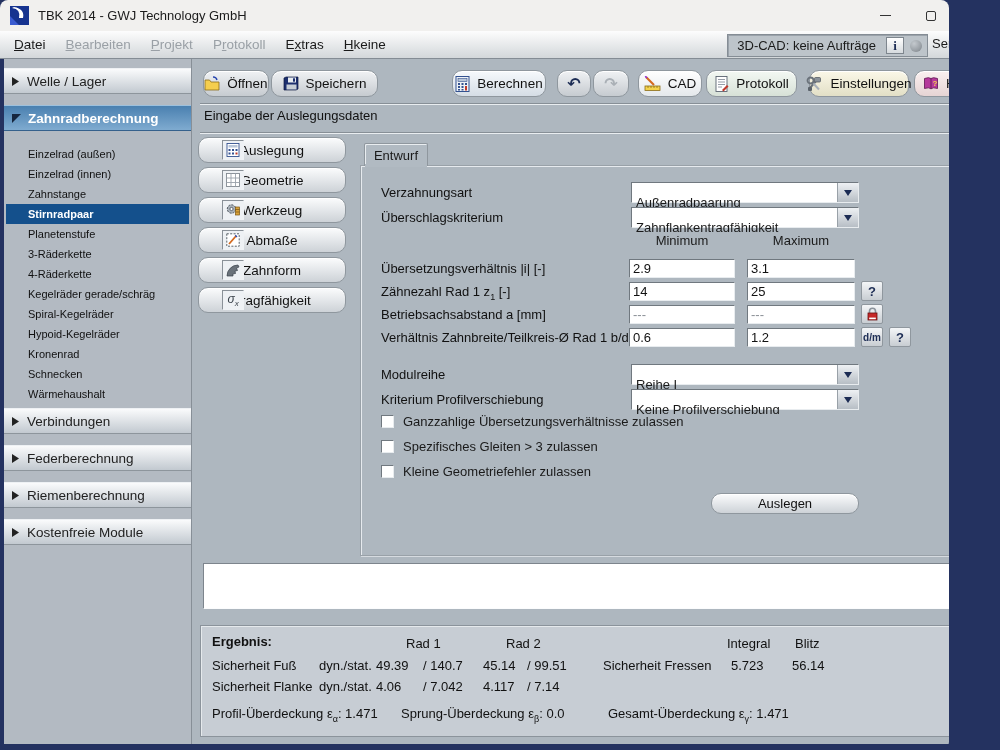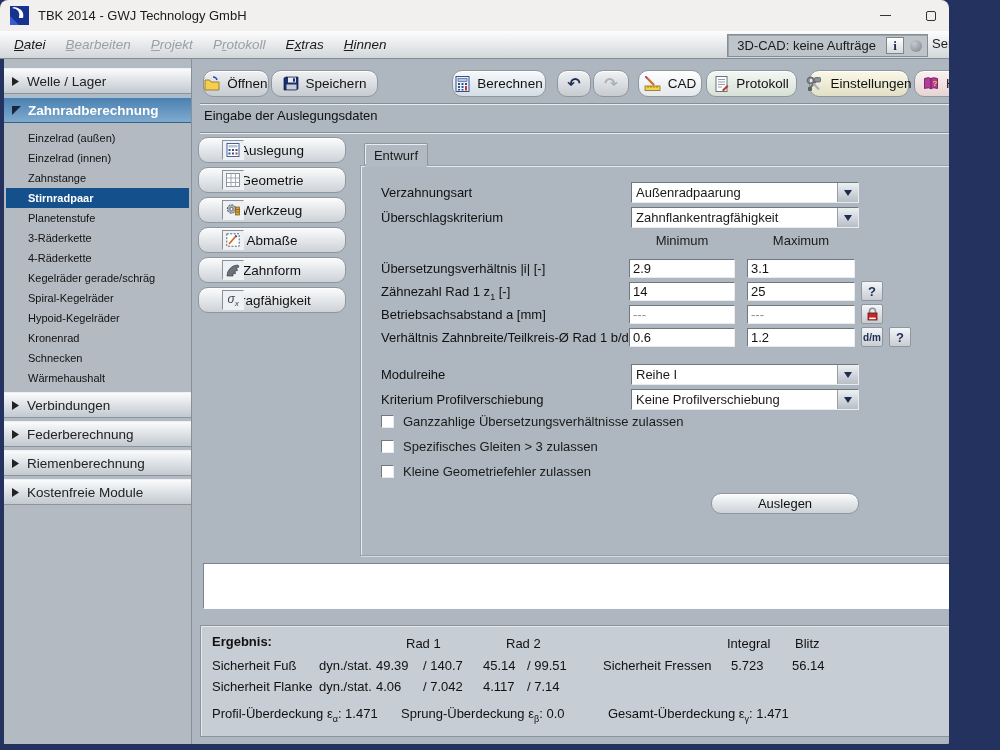--- a/index.html
+++ b/index.html
@@ -11,38 +11,38 @@
   .titlebar { position:absolute; left:0; top:0; width:1000px; height:31px; background:#f1f0ee; display:flex; align-items:center; }
   .app-icon { width:19px; height:19px; margin-left:10px; }
   .title-text { margin-left:9px; font-size:13px; color:#1b1b1b; }
   .win-controls { position:absolute; right:0; top:0; height:31px; display:flex; }
   .win-btn { width:46px; height:31px; display:flex; align-items:center; justify-content:center; color:#222; font-size:14px; }
   .glyph-min { width:11px; height:1px; background:#333; display:block; }
   .glyph-max { width:10px; height:10px; border:1.2px solid #333; border-radius:2px; display:block; }
 
   
   .menubar { position:absolute; left:0; top:31px; width:1000px; height:28px; background:linear-gradient(180deg,#fdfdfd,#d3d7da); border-bottom:1px solid #848c94; display:flex; align-items:center; }
-  .menu-item { padding:4px 10px; font-size:13.5px;font-style:italic; }
+  .menu-item { padding:4px 10px; font-size:13.5px; }
   .menu-item:first-child { margin-left:4px; }
   .menu-item.disabled { color:#9aa0a6; }
   .mkey { text-decoration:underline; }
   .cad-box { position:absolute; right:72px; top:3px; height:23px; background:#bdc4ca; border:1px solid #858d95; box-shadow:inset 1px 1px 0 #9aa2aa; display:flex; align-items:center; padding:0 5px 0 9px; }
   .cad-text { font-size:13px; margin-right:10px; }
   .i-btn { width:18px; height:17px; background:linear-gradient(180deg,#ffffff,#d6dade); border:1px solid #7e868e; font-family:"Liberation Serif",serif; font-weight:bold; font-size:13px; color:#1c2c54; display:flex; align-items:center; justify-content:center; }
   .dot-gray { width:12px; height:12px; border-radius:50%; margin-left:6px; background:radial-gradient(circle at 35% 30%, #c4c9ce, #9aa0a6 60%, #767c82); }
   .server-area { position:absolute; right:6px; top:5px; display:flex; align-items:center; }
   .server-label { font-size:13px; margin-right:6px; }
   .dot-red { width:14px; height:14px; border-radius:50%; background:radial-gradient(circle at 35% 28%, #ff9a60, #d8431a 55%, #801f04); box-shadow:0 1px 1px rgba(0,0,0,.3); }
 
   
   .main { position:absolute; left:4px; top:59px; width:992px; height:685px; background:#aeb7bf; overflow:hidden; }
 
   
   .sidebar { position:absolute; left:0; top:0; width:188px; height:100%; background:#b3bac2; border-right:1px solid #878f97; padding-top:9px; }
-  .side-header { height:26px; margin-bottom:3px; display:flex; align-items:center; padding-left:8px; background:linear-gradient(180deg,#fafbfc,#c2c9d0); border-top:1px solid #eef1f4; border-bottom:1px solid #8d959c; font-size:13.5px; color:#222; }
+  .side-header { height:26px; margin-bottom:11px; display:flex; align-items:center; padding-left:8px; background:linear-gradient(180deg,#fafbfc,#c2c9d0); border-top:1px solid #eef1f4; border-bottom:1px solid #8d959c; font-size:13.5px; color:#222; }
   .side-header svg { margin-right:7px; }
   .side-header.blue { background:linear-gradient(180deg,#4a80b0,#7fabd0); color:#ffffff; font-weight:bold; border-top:1px solid #9cc0dd; border-bottom:1px solid #35618c; }
   .side-items { padding:2px 0 4px 0; }
   .side-item { height:20px; line-height:20px; padding-left:24px; font-size:11px; color:#111; }
   .side-item.selected { background:#14508c; color:#fff; font-weight:bold; margin:0 2px; padding-left:22px; }
 
   
   .btn3d { position:absolute; height:27px; background:linear-gradient(180deg,#fbfcfd,#cdd2d7); border:1px solid #8f979e; border-radius:10px; box-shadow:inset 0 1px 0 #ffffff; display:flex; align-items:center; justify-content:center; font-size:13.5px; color:#111; }
   .btn3d .ticon { margin-right:7px; display:flex; }
   .tb-plain { background:linear-gradient(180deg,#f0f2f4,#c6cbd0); }
@@ -62,21 +62,21 @@
   .nav-btn .nicon { position:absolute; left:3px; top:2px; width:22px; height:20px; background:#eef1f4; border:1px solid; border-color:#8a9198 #eef1f4 #eef1f4 #8a9198; display:flex; align-items:center; justify-content:center;margin-left:20px; }
 
   
   .tab { position:absolute; left:360px; top:84px; width:64px; height:23px; background:#b1bac2; border:1px solid #8f979e; border-bottom:none; border-radius:2px 2px 0 0; box-shadow:inset 1px 1px 0 #e9edf0; display:flex; align-items:center; justify-content:center; font-size:13px; z-index:3; }
   .panel { position:absolute; left:356px; top:106px; width:629px; height:391px; border:1px solid #99a1a8; box-shadow:inset 1px 1px 0 #e6eaee, 1px 1px 0 #d6dbe0; z-index:2; }
   .panel-cover { position:absolute; left:361px; top:105px; width:62px; height:3px; background:#b1bac2; z-index:4; }
 
   .plabel { position:absolute; font-size:13px; color:#111; white-space:nowrap; }
   .plabel sub, .eps sub { font-size:9px; }
   .dropdown { position:absolute; left:270px; width:228px; height:21px; background:#fff; border:1px solid; border-color:#70787f #e8ecef #e8ecef #70787f; display:flex; }
-  .dd-value { flex:1; padding:2px 4px; font-size:13px; white-space:nowrap; overflow:hidden; }
+  .dd-value { flex:1; padding:12px 4px; font-size:13px; white-space:nowrap; overflow:hidden; }
   .dd-btn { width:21px; background:linear-gradient(180deg,#eef1f4,#b7bec5); border-left:1px solid #99a1a8; display:flex; align-items:center; justify-content:center; }
   .dd-arrow { width:0; height:0; border-left:4.5px solid transparent; border-right:4.5px solid transparent; border-top:6px solid #1c2c54; }
   .colhead { position:absolute; top:67px; font-size:13px; text-align:center; }
   .tfield { position:absolute; height:19px; background:#fff; border:1px solid; border-color:#70787f #e8ecef #e8ecef #70787f; font-family:"Liberation Sans",sans-serif; font-size:13px; padding:0 3px; color:#111; }
   .tfield.muted { color:#8a9096; }
   .sq-btn { position:absolute; width:22px; height:20px; background:linear-gradient(180deg,#f4f6f8,#c8cdd2); border:1px solid #8f979e; border-radius:2px; display:flex; align-items:center; justify-content:center; font-weight:bold; font-size:13px; color:#1c2c54; }
   .dm-text { font-size:10px; font-weight:bold; color:#1c2c54; }
   .checkrow { position:absolute; left:20px; display:flex; align-items:center; }
   .checkbox { width:13px; height:13px; background:#fff; border:1px solid; border-color:#70787f #e8ecef #e8ecef #70787f; }
   .checklabel { margin-left:9px; font-size:13px; }
@@ -115,21 +115,21 @@
         </div>
     </div>
   </div>
 
   <div class="menubar">
     <div class="menu-item"><span></span><span class="mkey">D</span><span>atei</span></div>
     <div class="menu-item disabled"><span></span><span class="mkey">B</span><span>earbeiten</span></div>
     <div class="menu-item disabled"><span></span><span class="mkey">P</span><span>rojekt</span></div>
     <div class="menu-item disabled"><span>P</span><span class="mkey">r</span><span>otokoll</span></div>
     <div class="menu-item"><span>E</span><span class="mkey">x</span><span>tras</span></div>
-    <div class="menu-item"><span></span><span class="mkey">H</span><span>innen</span></div>
+    <div class="menu-item"><span></span><span class="mkey">H</span><span>keine</span></div>
     <div class="cad-box">
       <span class="cad-text">3D-CAD: keine Aufträge</span>
       <div class="i-btn">
           <span>i</span>
         </div>
       <span class="dot-gray"></span>
     </div>
     <div class="server-area">
       <span class="server-label">Server:</span>
       <span class="dot-red"></span>

